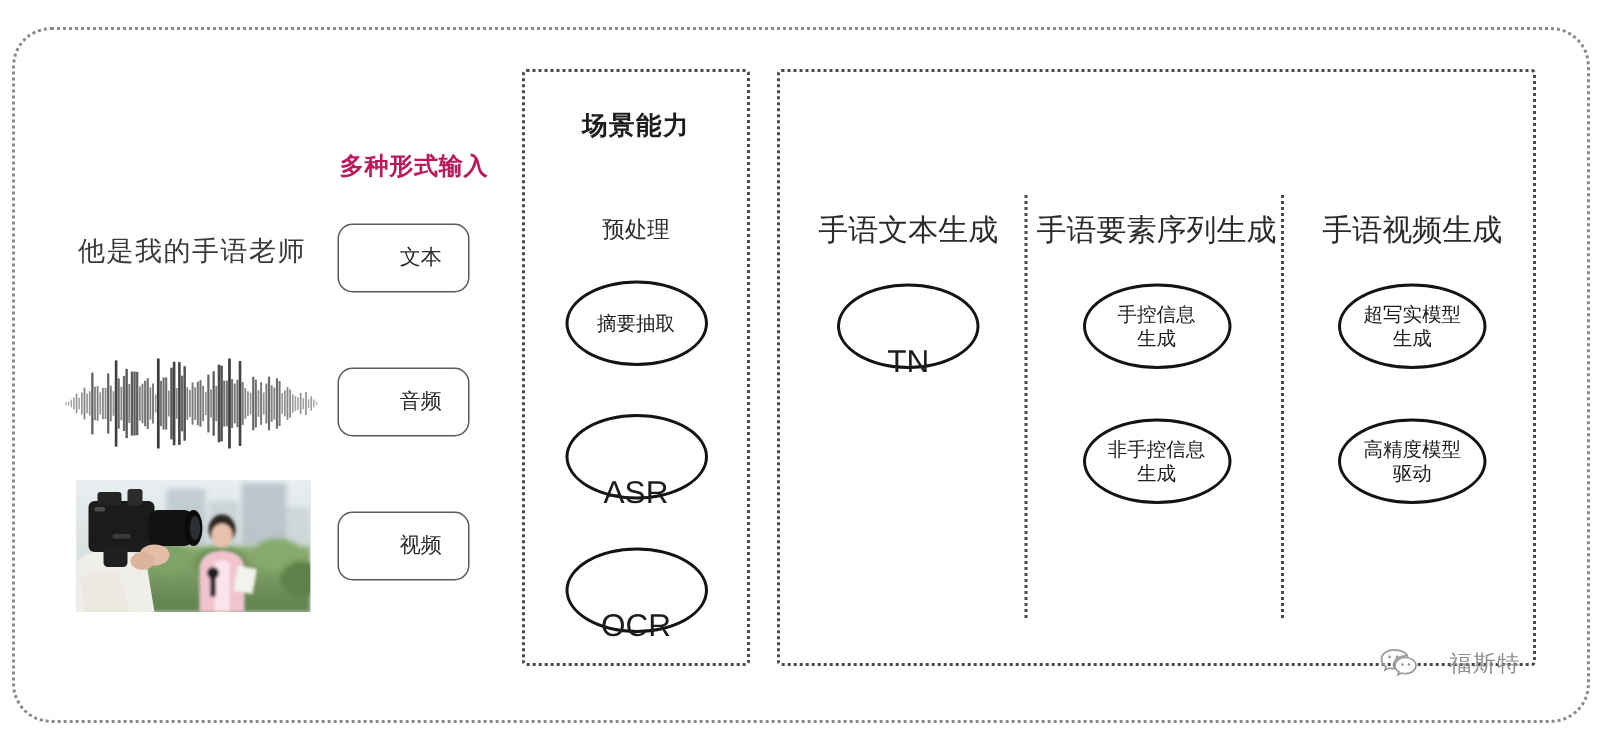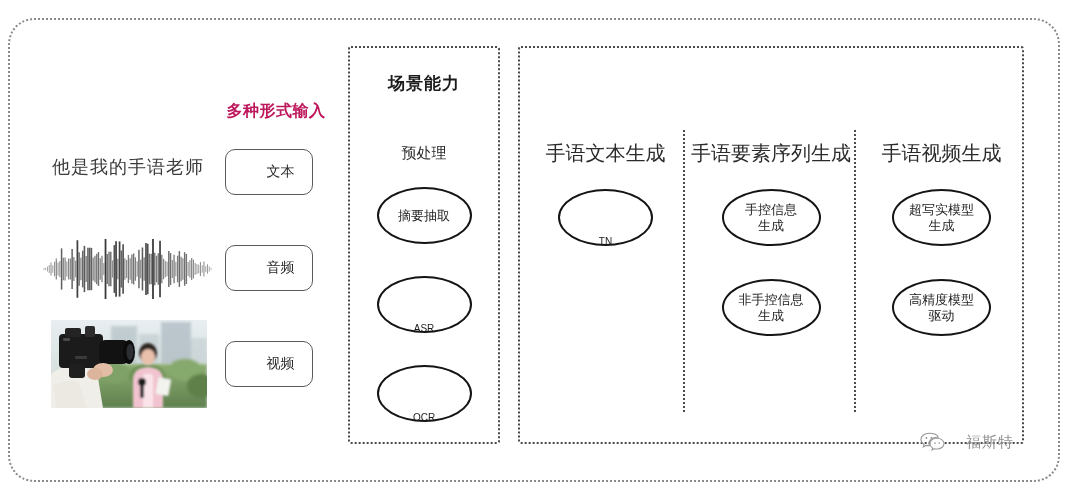--- a/index.html
+++ b/index.html
@@ -96,21 +96,21 @@
     background: #ffffff;
   }
   .ellipse-label {
     font-size: 13px;
     line-height: 16px;
     color: #1c1c1c;
     text-align: center;
     white-space: pre-line;
   }
   .ellipse.wide { width: 99px; }
-  .ellipse.latin .ellipse-label { font-size: 10px; margin-top: 48px; }
+  .ellipse.latin .ellipse-label { font-size: 21px; margin-top: 48px; }
 
   
   #scene-inner {
     position: absolute;
     left: 0;
     right: 0;
     top: 96px;
     text-align: center;
   }
   #scene-inner .sub-label {

